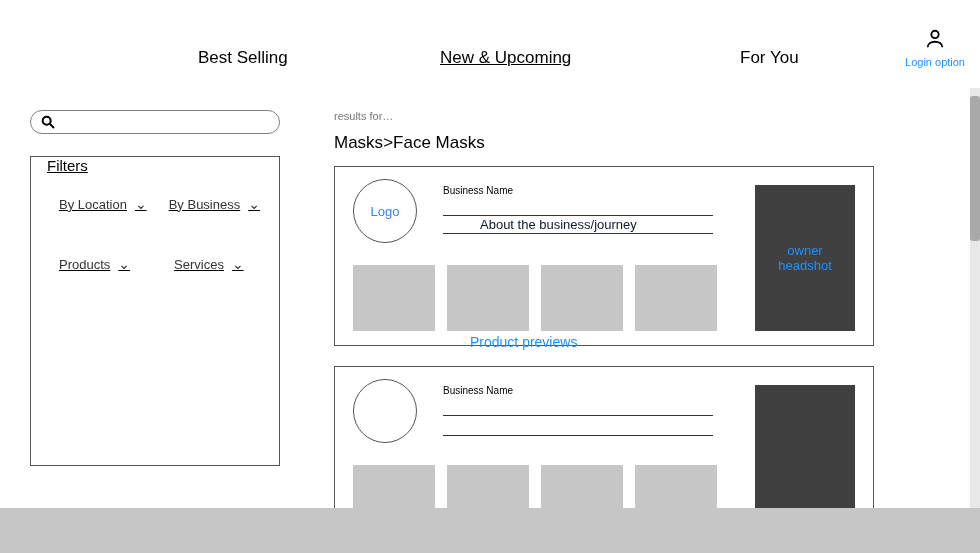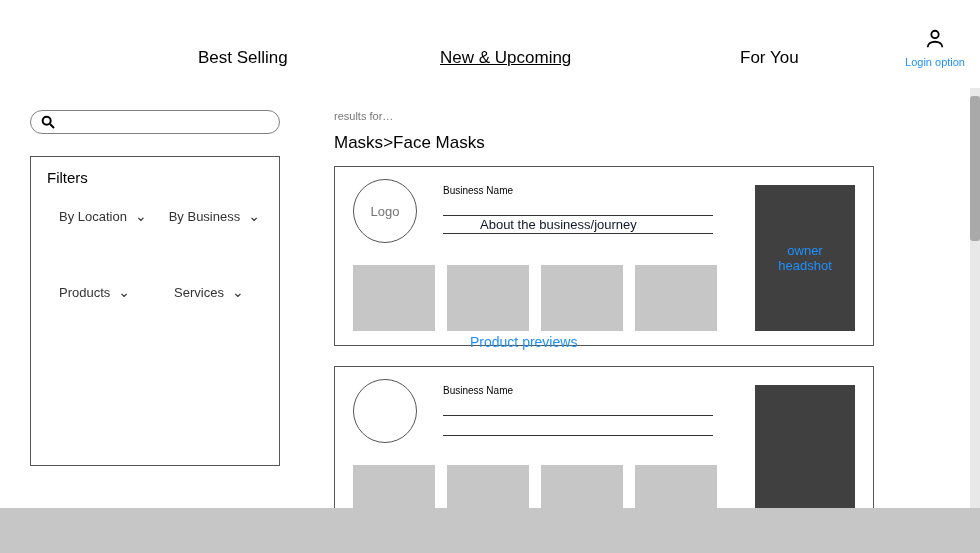--- a/index.html
+++ b/index.html
@@ -14,35 +14,35 @@
     .login-wrap { position: absolute; right: 15px; top: 28px; text-align: center; }
     .login-icon { display: inline-block; }
     .login-text { font-size: 11px; color: #1e90ff; margin-top: 2px; }
 
     .viewport { position: absolute; left: 0; top: 88px; width: 970px; height: 420px; background: #fff; overflow: hidden; }
 
     .search-wrap { position: absolute; left: 30px; top: 22px; }
     .search-input { width: 250px; height: 24px; border: 1px solid #808080; border-radius: 12px; padding: 0 28px 0 32px; font-size: 13px; outline: none; }
     .search-icon { position: absolute; left: 10px; top: 4px; }
 
-    .filters-panel { position: absolute; left: 30px; top: 68px; width: 250px; height: 310px; border: 1px solid #555; padding: 12px 16px; }
+    .filters-panel { position: absolute; left: 30px; top: 68px; width: 250px; height: 310px; border: 1px solid #555; padding: 0 16px; text-decoration: underline; }
     .filters-title { font-size: 15px; color: #000; margin-bottom: 22px; }
-    .filter-row { display: flex; gap: 22px; margin-bottom: 60px; margin-left: 12px; }
+    .filter-row { display: flex; gap: 22px; margin-bottom: 44px; margin-left: 12px; }
     .filter-row.row2 { margin-bottom: 8px; gap: 44px; }
     .filter-item { display: flex; align-items: center; gap: 8px; font-size: 13px; color: #333; cursor: pointer; }
     .chevron { font-size: 14px; color: #333; }
 
     .results-label { position: absolute; left: 334px; top: 22px; font-size: 11px; color: #777; text-align: center; }
     .breadcrumb { position: absolute; left: 334px; top: 45px; font-size: 17px; color: #000; }
 
     .result-card { position: absolute; left: 334px; width: 540px; border: 1px solid #555; }
     .card1 { top: 78px; height: 180px; }
     .card2 { top: 278px; height: 180px; }
 
-    .card-logo { position: absolute; left: 18px; top: 12px; width: 64px; height: 64px; border: 1px solid #555; border-radius: 50%; display: flex; align-items: center; justify-content: center; font-size: 13px; color: #737373; }
+    .card-logo { position: absolute; left: 18px; top: 12px; width: 64px; height: 64px; border: 1px solid #555; border-radius: 50%; display: flex; align-items: center; justify-content: center; font-size: 13px; color: #3b82f6; }
     .biz-name { position: absolute; left: 108px; top: 18px; font-size: 10px; color: #000; }
     .hr1 { position: absolute; left: 108px; top: 48px; width: 270px; border: none; border-bottom: 1px solid #333; }
     .about-link { position: absolute; left: 145px; top: 50px; font-size: 13px; color: #0f172a; }
     .hr2 { position: absolute; left: 108px; top: 66px; width: 270px; border: none; border-bottom: 1px solid #333; }
 
     .headshot { position: absolute; right: 18px; top: 18px; width: 100px; height: 146px; background: #404040; display: flex; align-items: center; justify-content: center; font-size: 13px; color: #1e90ff; text-align: center; padding: 0 4px; }
 
     .thumb { position: absolute; top: 98px; width: 82px; height: 66px; background: #c6c6c6; }
     .t1 { left: 18px; }
     .t2 { left: 112px; }

